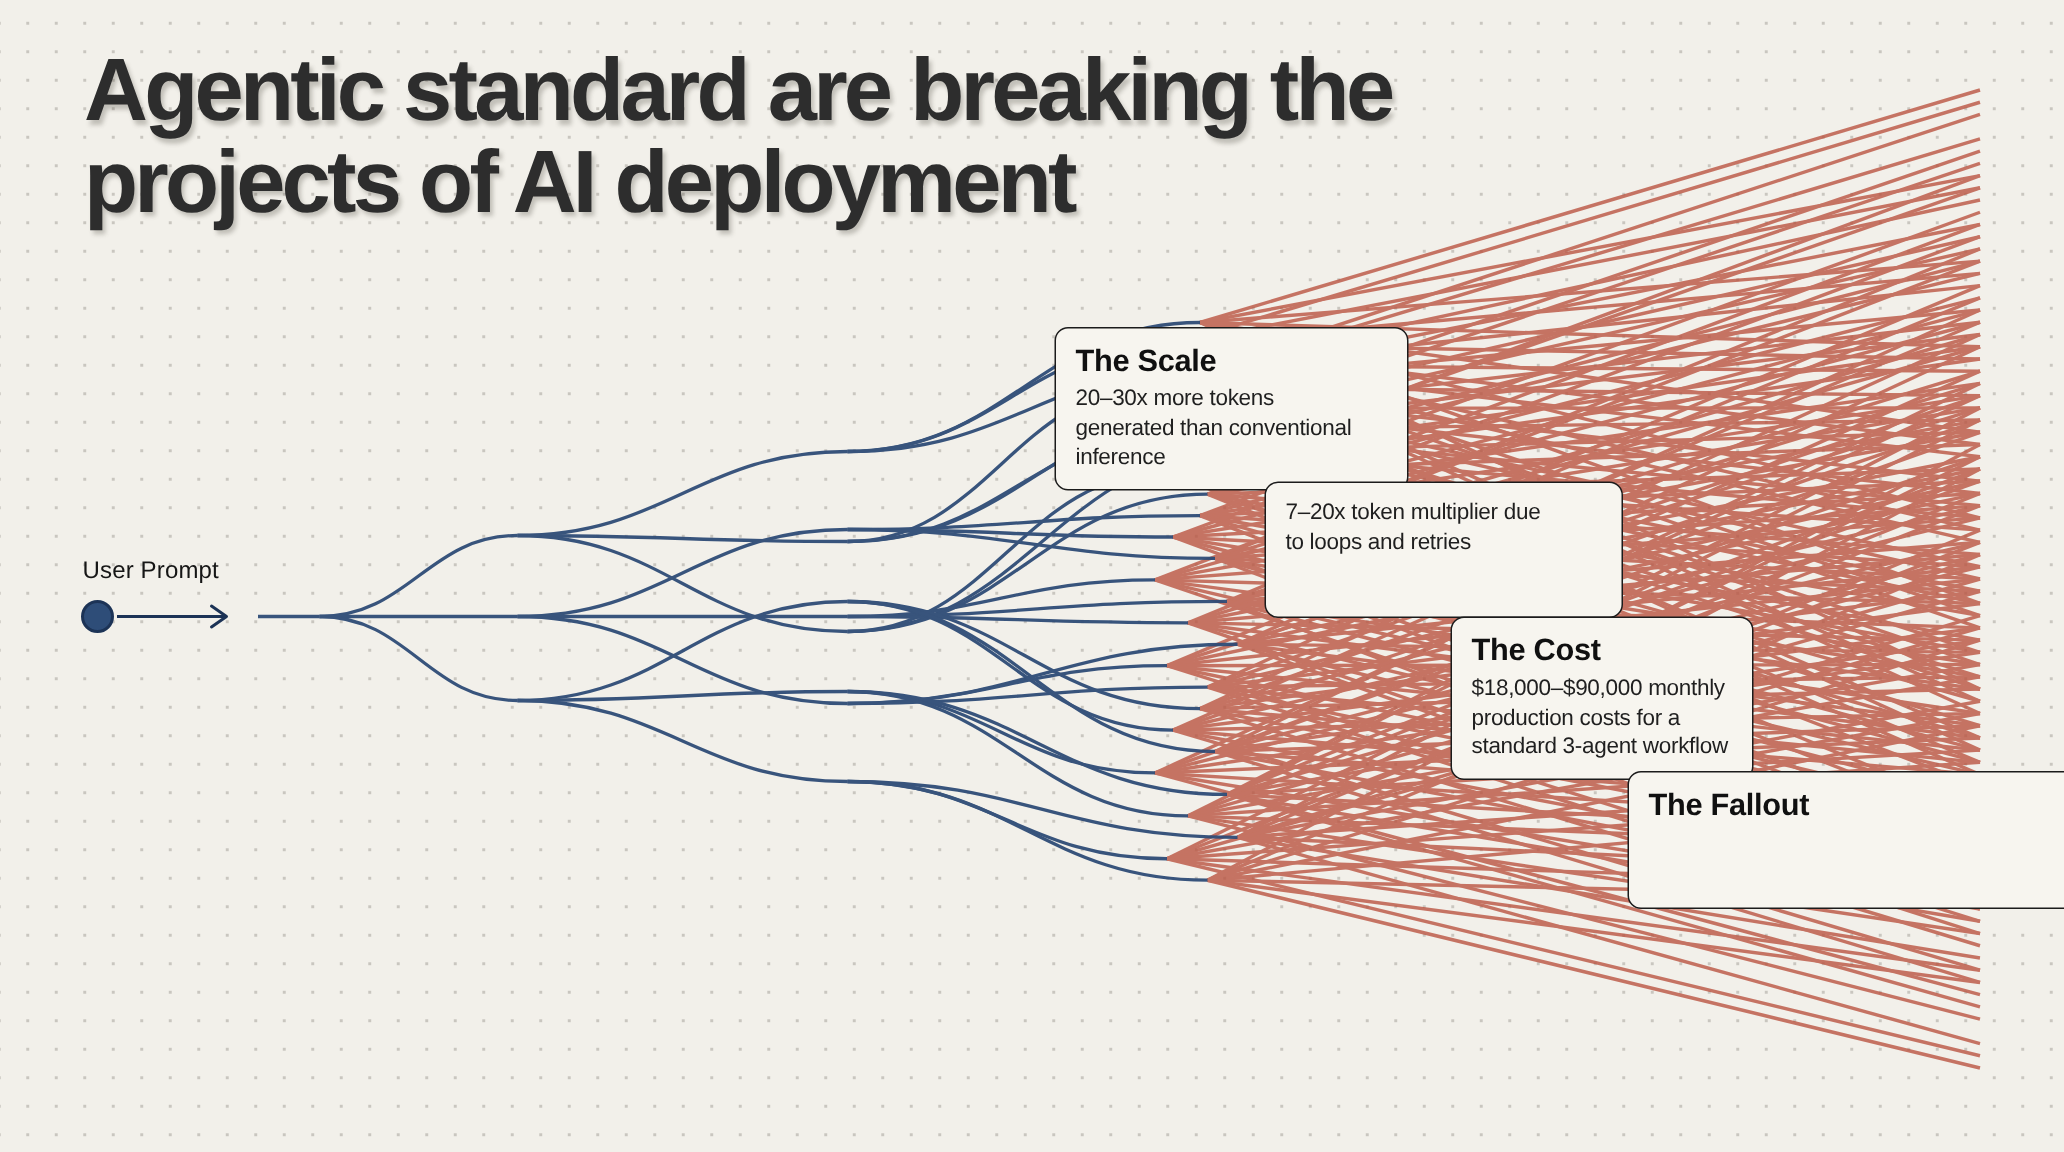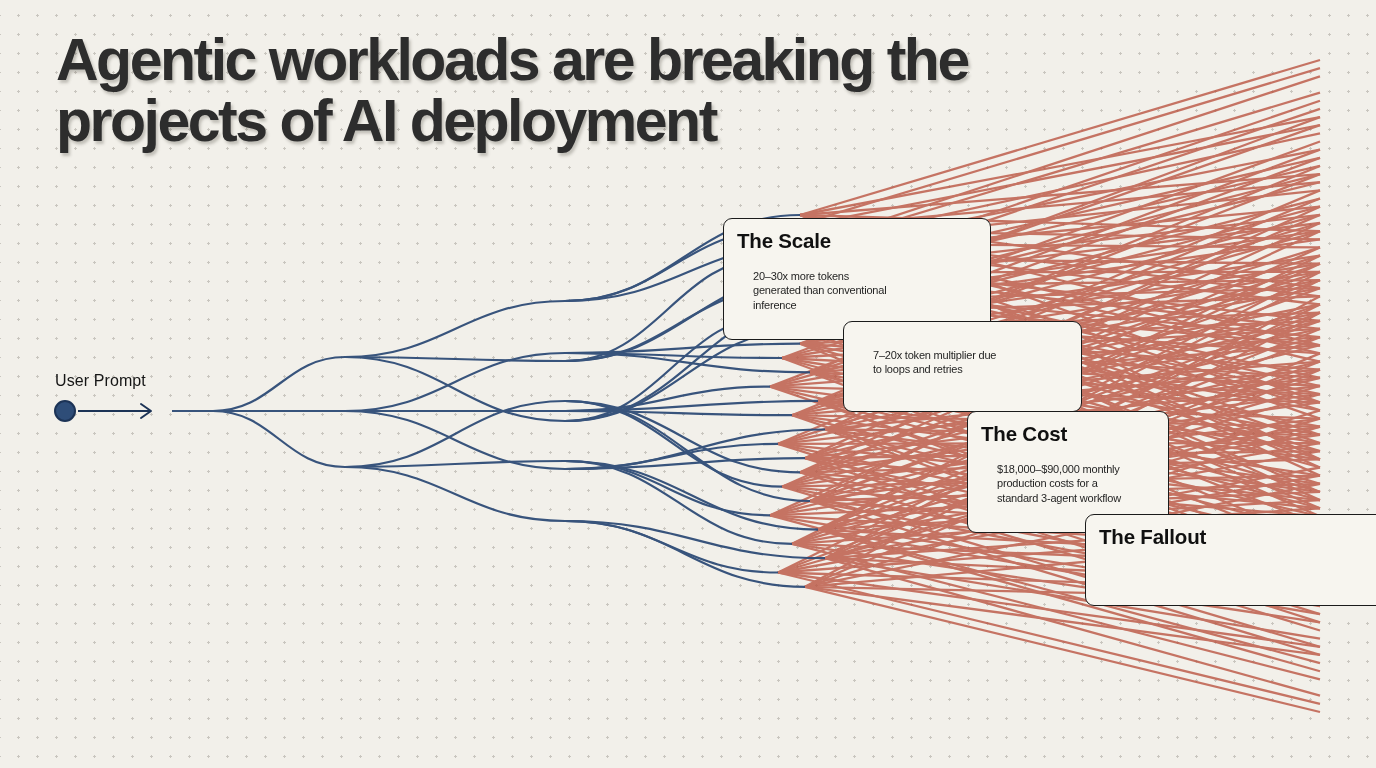--- a/index.html
+++ b/index.html
@@ -29,25 +29,25 @@
     background:#f7f5ef;
     border:1.7px solid #1b1b1b;
     border-radius:9px;
     padding:10px 13px 11px 13px;
   }
   .callout h3{
     margin:0 0 3px 0;
     font-size:20.5px;font-weight:700;letter-spacing:-0.2px;color:#101010;
   }
   .callout p{
-    margin:16px;
-    font-size:11px;line-height:1.30;letter-spacing:-0.2px;color:#1f1f1f;
+    margin:0;
+    font-size:15px;line-height:1.30;letter-spacing:-0.2px;color:#1f1f1f;
     white-space:pre-line;
   }
-  #callout-scale     {left:723px; top:218px; width:268px; min-height:104px;}
+  #callout-scale     {left:703px; top:218px; width:236px; min-height:104px;}
   #callout-complexity{left:843px; top:321px; width:239px; min-height:91px;}
   #callout-cost      {left:967px; top:411px; width:202px; min-height:109px;}
   #callout-fallout   {left:1085px;top:514px; width:302px; min-height:92px;}
 </style>
 </head>
 <body>
 
 <svg id="flow-svg" width="1376" height="768" viewBox="0 0 1376 768">
   <g id="red-mesh" stroke="#bb5542" fill="none" stroke-width="2.3" opacity="0.8">
       <line x1="800" y1="215" x2="1320" y2="60"></line>
@@ -309,21 +309,21 @@
       <path d="M565,521 C660.85,521 682.15,572.5 778,572.5"></path>
       <path d="M565,521 C673,521 697,586.8 805,586.8"></path>
     </g>
   <g id="prompt-group">
       <circle cx="65" cy="411" r="10" fill="#2e4d78" stroke="#1c3356" stroke-width="2"></circle>
       <line x1="78" y1="411" x2="150" y2="411" stroke="#1c3356" stroke-width="2"></line>
       <path d="M141,404 L151,411 L141,418" fill="none" stroke="#1c3356" stroke-width="2" stroke-linecap="round" stroke-linejoin="round"></path>
     </g>
 </svg>
 
-<h1 id="page-title"><span>Agentic workloads are breaking the</span><br><span>projects of AI deployment</span></h1>
+<h1 id="page-title"><span>Agentic standard are breaking the</span><br><span>projects of AI deployment</span></h1>
 
 <div id="user-prompt-label">User Prompt</div>
 
 <div class="callout" id="callout-scale">
   <h3>The Scale</h3>
   <p>20–30x more tokens
 generated than conventional
 inference</p>
 </div>
 

